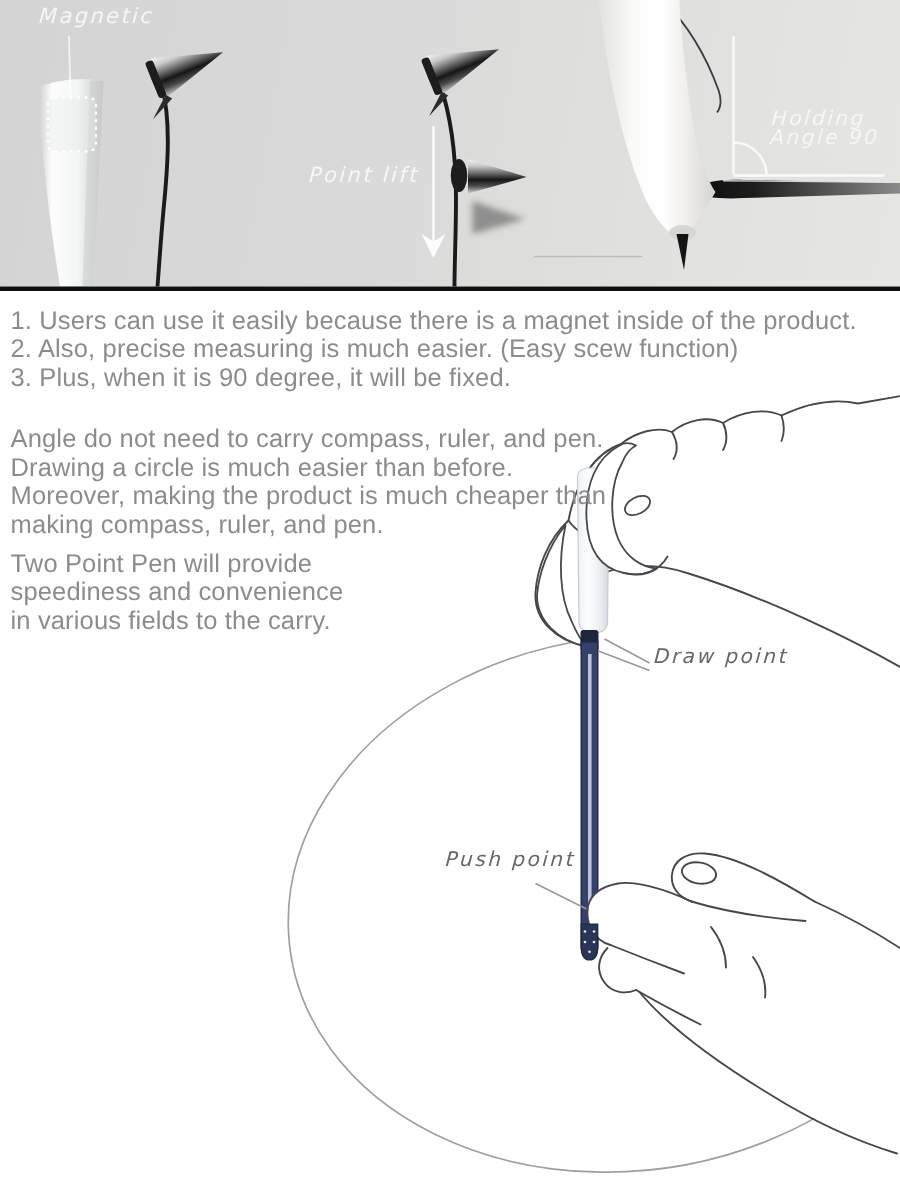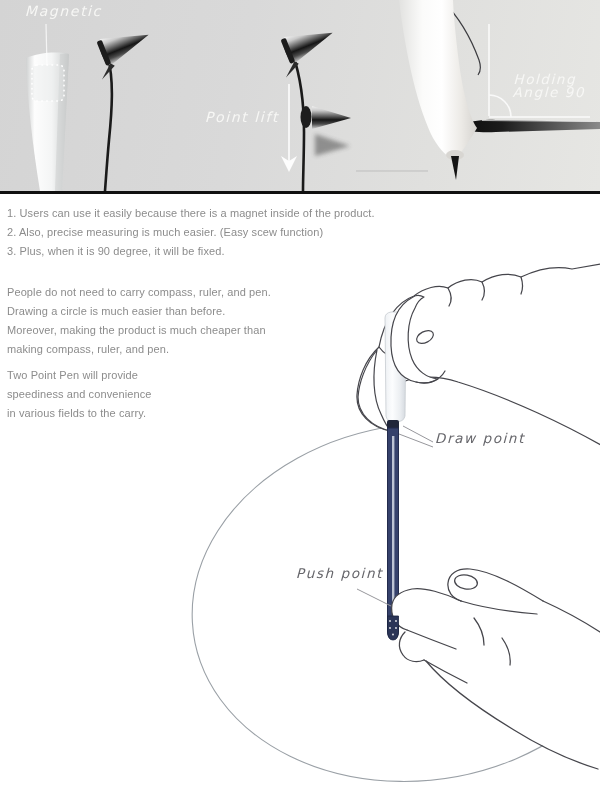--- a/index.html
+++ b/index.html
@@ -15,21 +15,21 @@
               letter-spacing:1.6px;transform:skewX(-4deg);white-space:pre-line;line-height:13px;}
   .lab-light{color:#f7f7f5;}
   .lab-dark{color:#66666b;}
   .lab-magnetic{left:26px;top:5px;font-size:14px;}
   .lab-pointlift{left:206px;top:111px;font-size:14px;}
   .lab-holding{left:514px;top:73px;font-size:13.5px;line-height:13px;}
   .lab-draw{left:436px;top:432px;font-size:13.5px;}
   .lab-push{left:297px;top:567px;font-size:13.5px;}
   
   .copy{position:absolute;left:7px;top:0;width:588px;}
-  .copy p{position:absolute;margin:0;width:588px;font-size:11px;line-height:19px;
+  .copy p{position:absolute;margin:0;width:588px;font-size:17px;line-height:19px;
           color:#8c8c8c;white-space:pre-line;letter-spacing:.1px;}
   .p1{top:204px;} .p2{top:283px;} .p3{top:366px;}
   
   .illu{position:absolute;left:0;top:0;}
 </style>
 </head>
 <body>
 
 <div class="page">
 
@@ -110,21 +110,21 @@
     </g>
   </svg>
 
   <div class="hand-label lab-dark lab-draw">Draw point</div>
   <div class="hand-label lab-dark lab-push">Push point</div>
 
   <section class="copy">
     <p class="p1">1. Users can use it easily because there is a magnet inside of the product.
 2. Also, precise measuring is much easier. (Easy scew function)
 3. Plus, when it is 90 degree, it will be fixed.</p>
-    <p class="p2">People do not need to carry compass, ruler, and pen.
+    <p class="p2">Angle do not need to carry compass, ruler, and pen.
 Drawing a circle is much easier than before.
 Moreover, making the product is much cheaper than
 making compass, ruler, and pen.</p>
     <p class="p3">Two Point Pen will provide
 speediness and convenience
 in various fields to the carry.</p>
   </section>
 
   <header class="strip">
     <svg width="600" height="191" viewBox="0 0 600 191">

